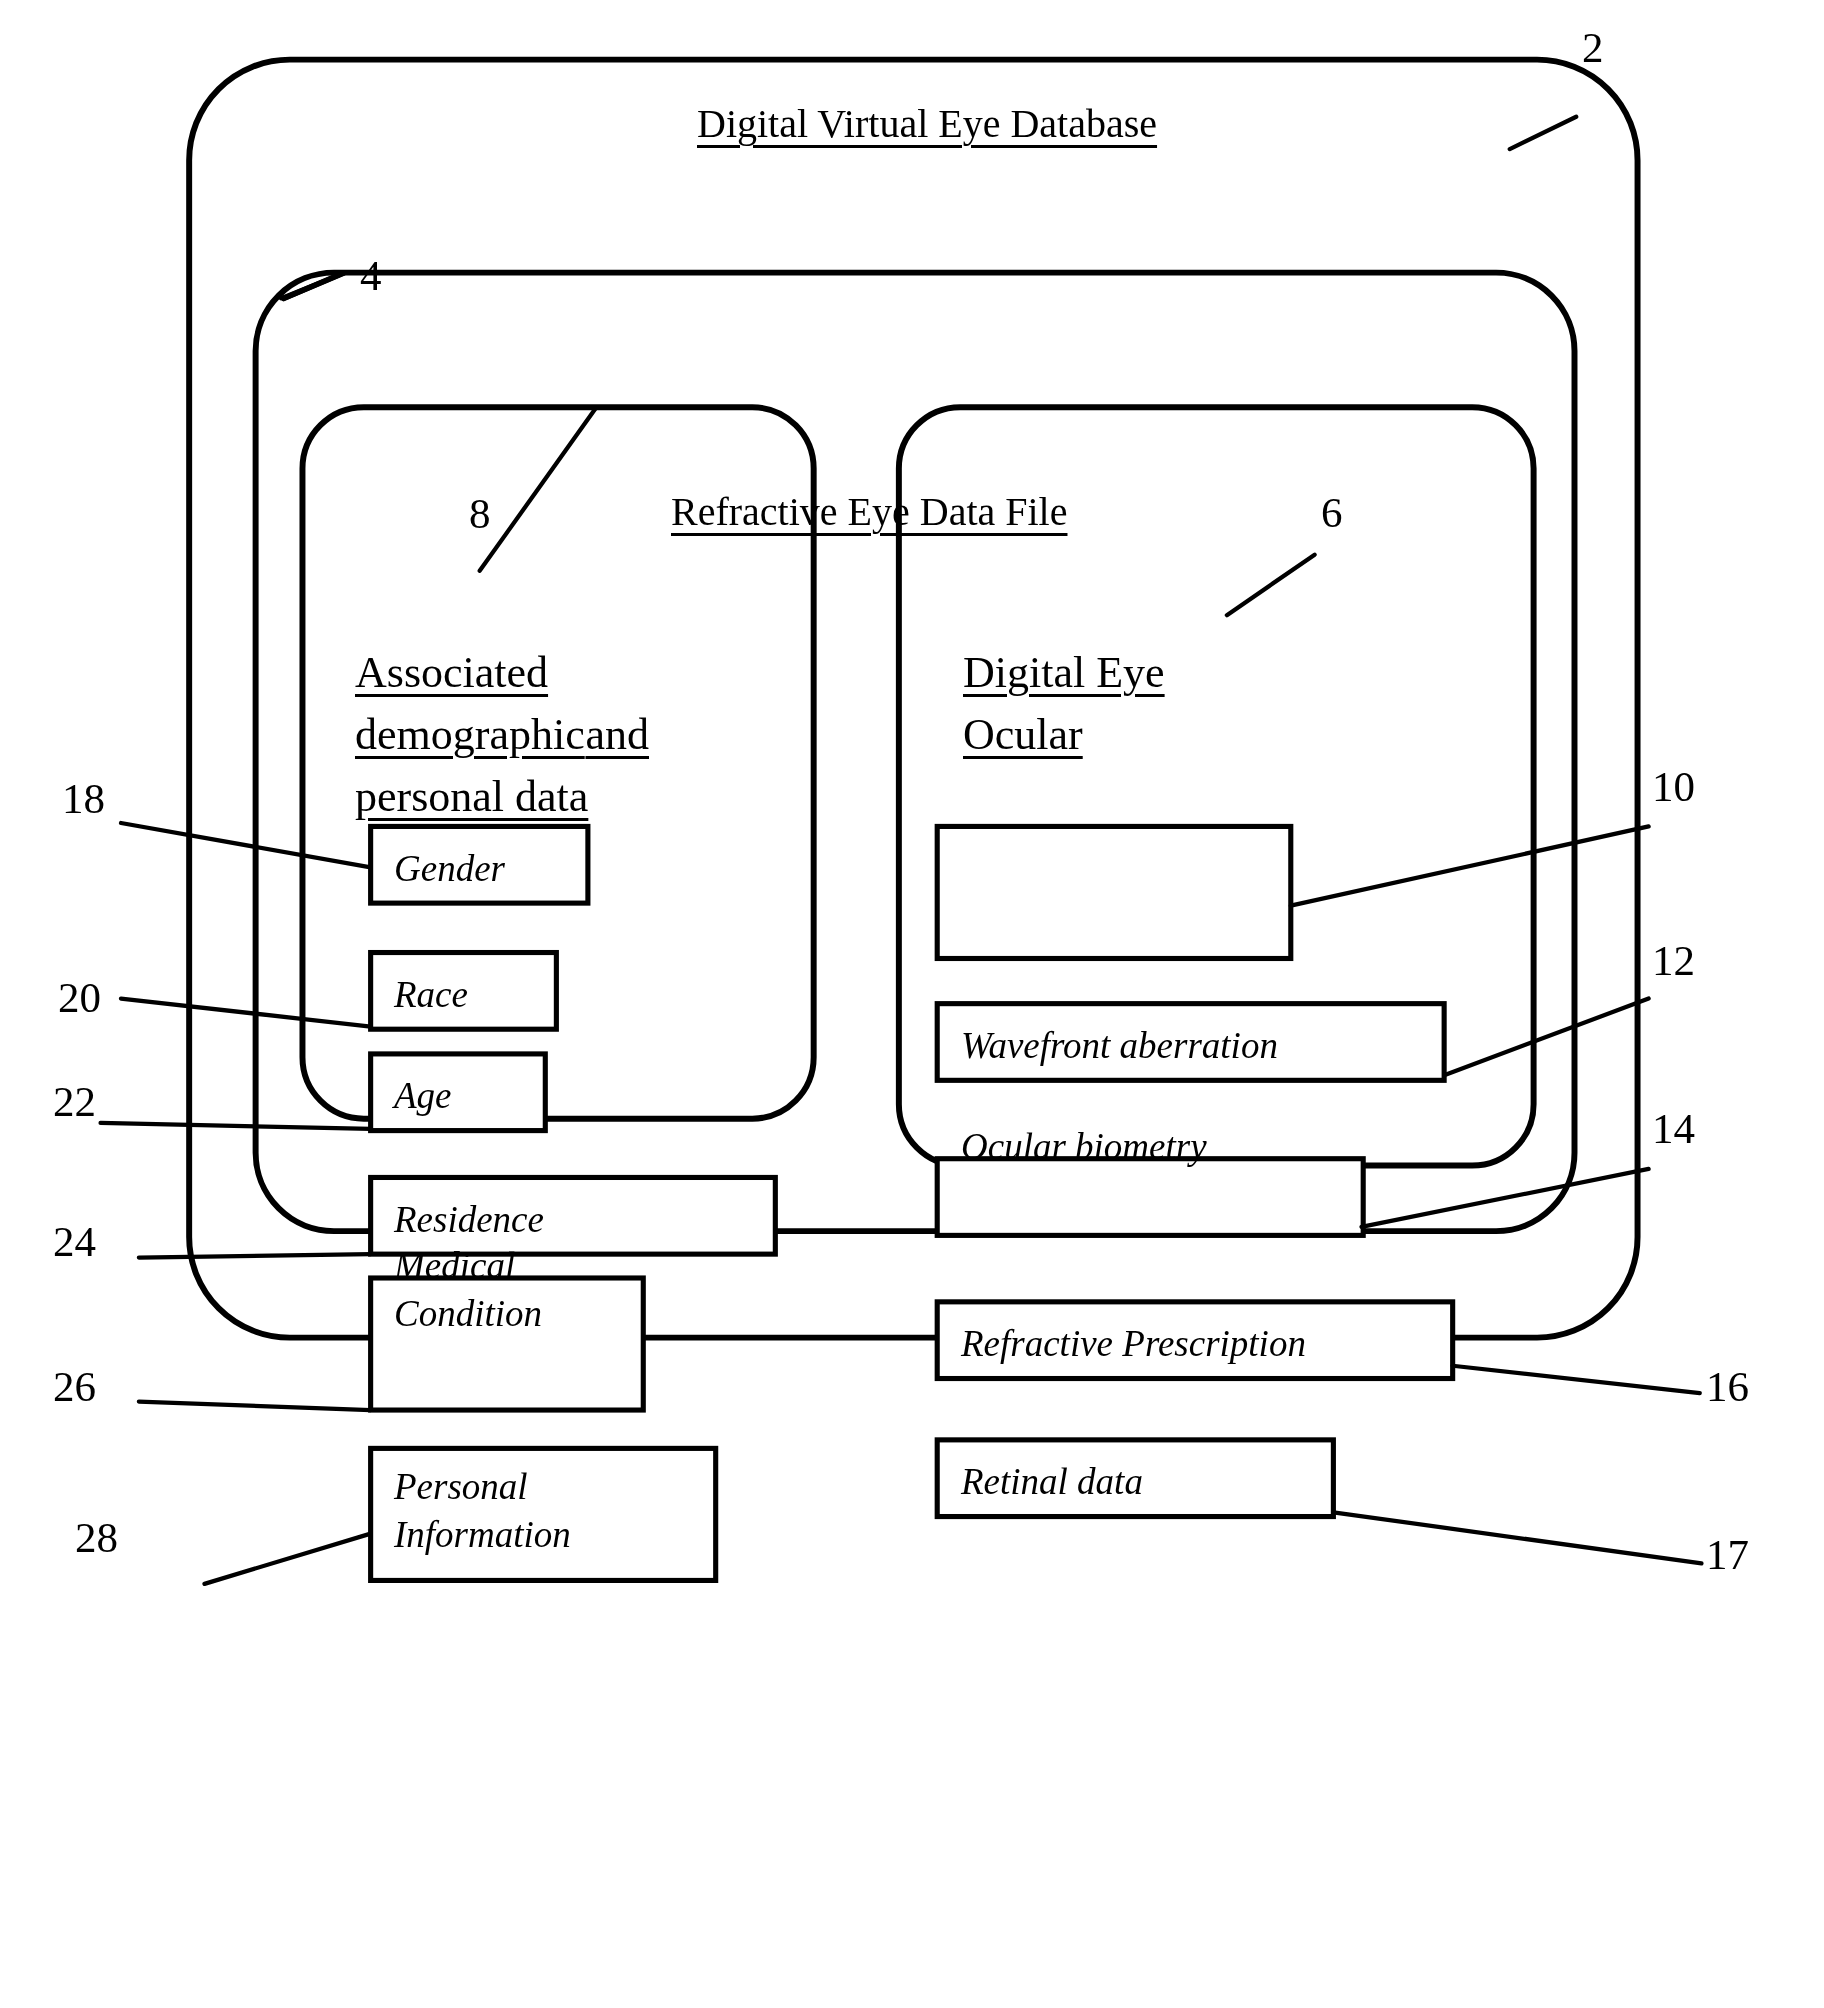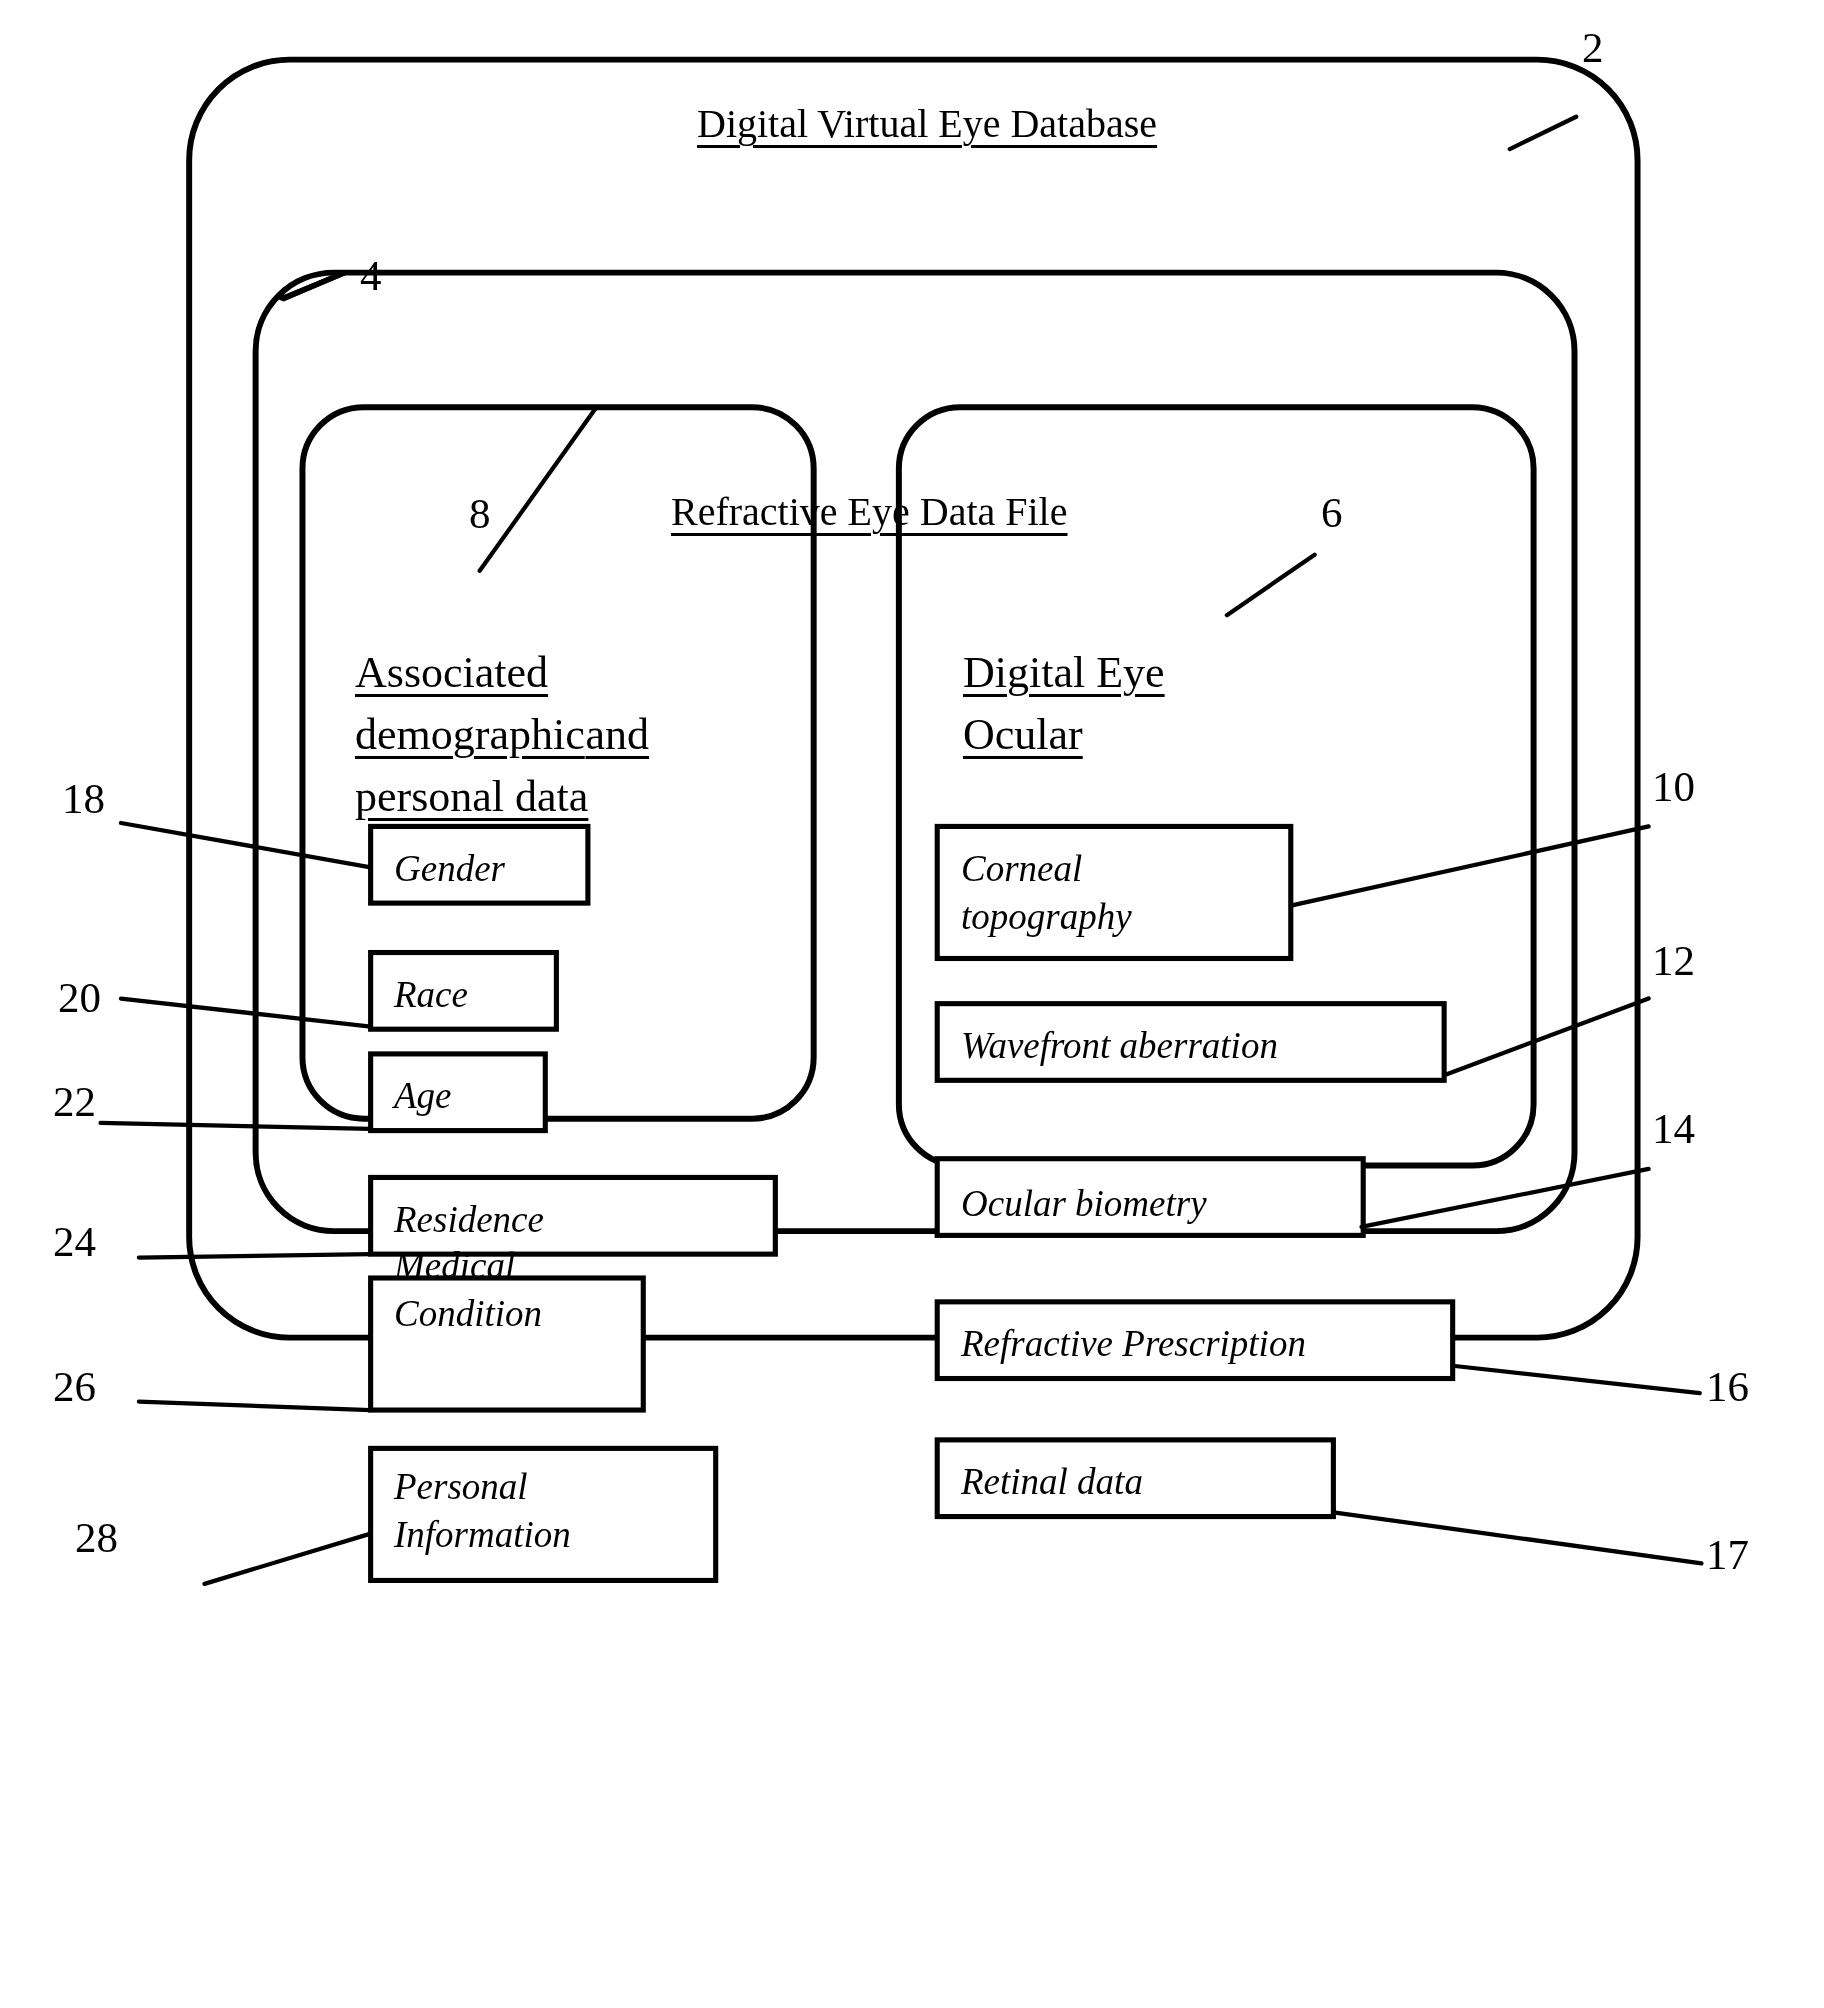--- a/index.html
+++ b/index.html
@@ -198,28 +198,24 @@
     <div>Information</div>
   </div>
 
   <div class="tx ref-num" style="left:62px; top:777px;">18</div>
   <div class="tx ref-num" style="left:58px; top:952px;margin-top:24px;">20</div>
   <div class="tx ref-num" style="left:53px; top:1080px;">22</div>
   <div class="tx ref-num" style="left:53px; top:1220px;">24</div>
   <div class="tx ref-num" style="left:53px; top:1365px;">26</div>
   <div class="tx ref-num" style="left:75px; top:1516px;">28</div>
 
-  <div class="leaf-text" style="left:961px; top:845px;">
-    <div>Corneal</div>
-    <div>topography</div>
-  </div>
 
   <div class="leaf-text" style="left:961px; top:1022px;">Wavefront aberration</div>
 
-  <div class="leaf-text" style="left:961px; top:1180px;">Ocular biometry</div>
+  <div class="leaf-text" style="left:961px; top:1123px;">Ocular biometry</div>
 
   <div class="leaf-text" style="left:961px; top:1320px;">Refractive Prescription</div>
 
   <div class="leaf-text" style="left:961px; top:1458px;">Retinal data</div>
 
   <div class="tx ref-num" style="left:1652px; top:765px;">10</div>
   <div class="tx ref-num" style="left:1652px; top:939px;">12</div>
   <div class="tx ref-num" style="left:1652px; top:1107px;">14</div>
   <div class="tx ref-num" style="left:1706px; top:1365px;">16</div>
   <div class="tx ref-num" style="left:1706px; top:1533px;">17</div>

